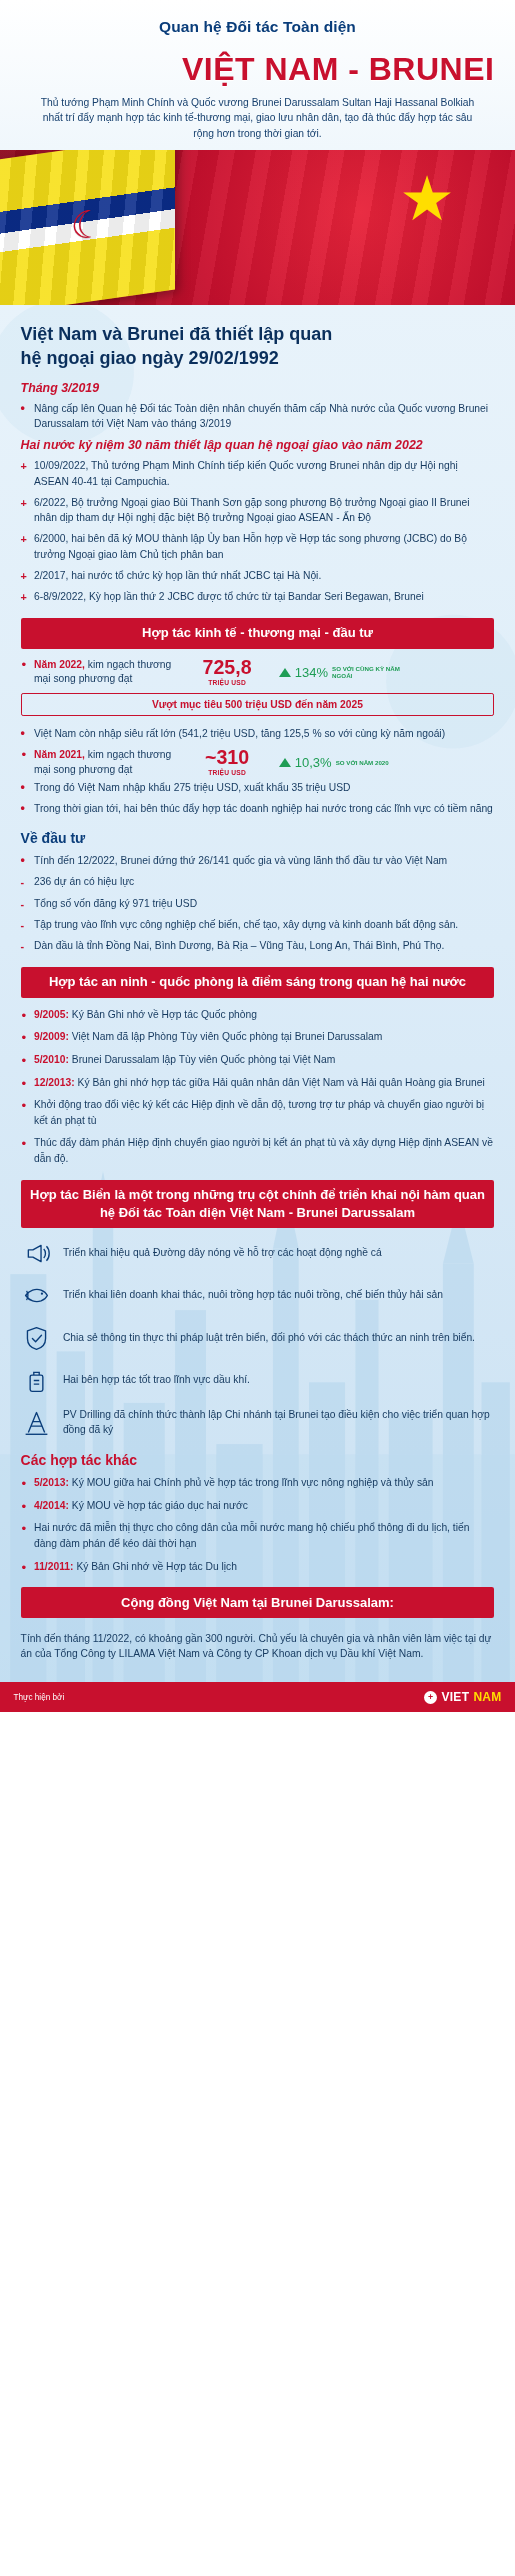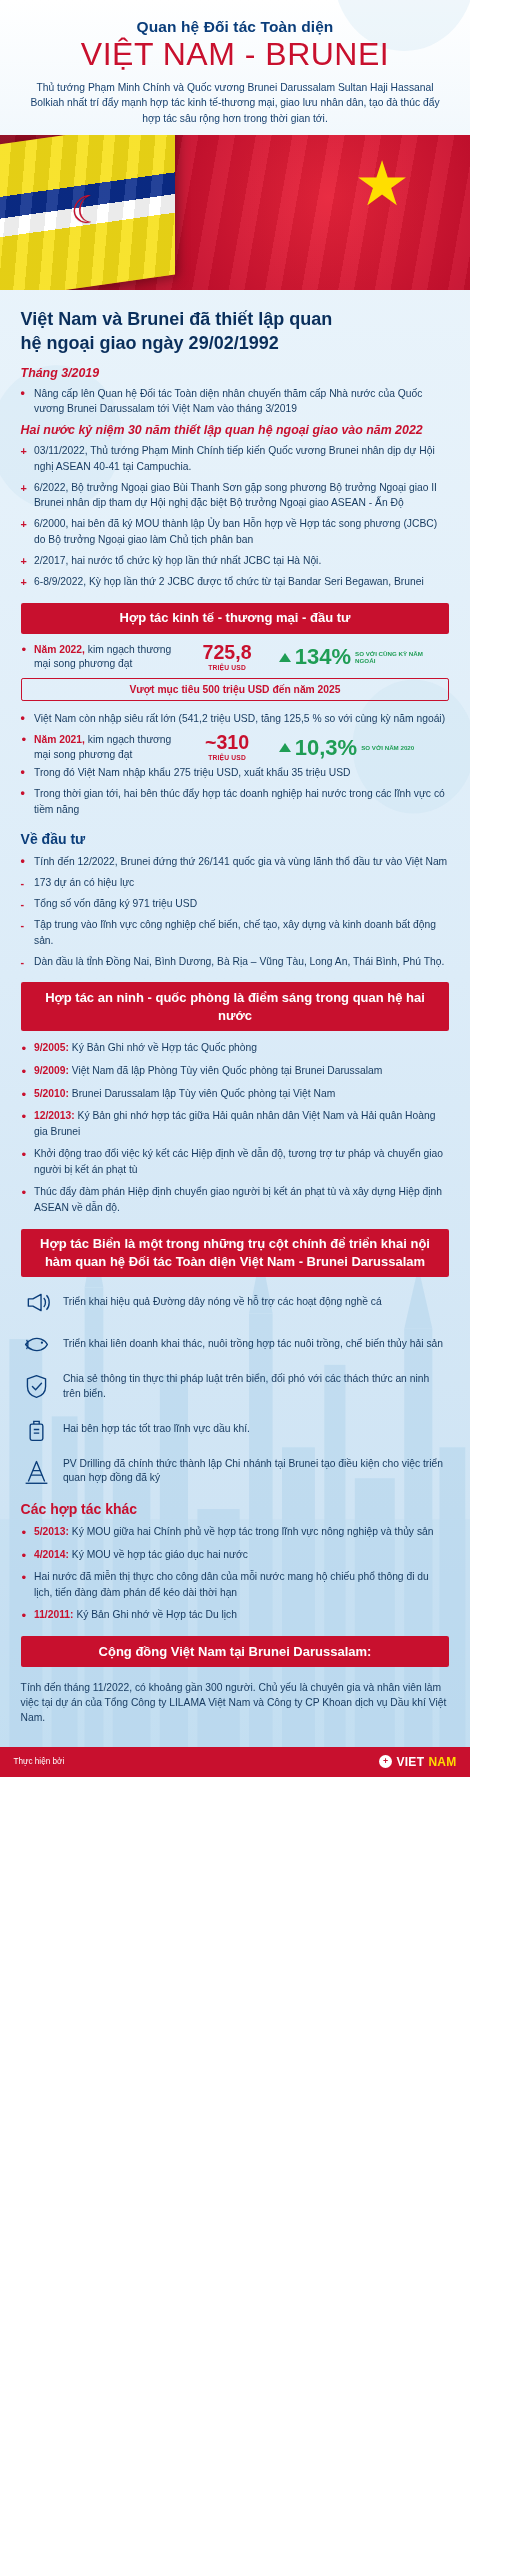--- a/index.html
+++ b/index.html
@@ -3,47 +3,48 @@
 <meta charset="utf-8">
 <style>
   * { box-sizing: border-box; margin: 0; padding: 0; }
   body {
     width: 515px;
     font-family: "Liberation Sans", sans-serif;
     background: #ffffff;
     color: #1a1a1a;
   }
   .page {
-    width: 470px;
+    width: 515px;
     position: relative;
     background: linear-gradient(180deg,#ffffff 0%,#eaf4fb 12%,#dcecf8 55%,#cfe4f4 85%,#c7e0f2 100%);
     overflow: hidden;
   }
 
   
   .header {
     text-align: center;
     padding: 17.5px 20.6px 9.3px;
     position: relative;
     z-index: 3;
   }
   .header .kicker {
     font-size: 15.5px;
     font-weight: bold;
     color: #0a3d7a;
     letter-spacing: 0.1px;
   }
   .header .title {
     font-size: 32px;
-    font-weight: normal;
+    font-weight: bold;
     color: #c8102e;
     letter-spacing: 0.5px;
     line-height: 1.1;
-    margin-top: 1px;
+    margin-top: 16px;
     text-shadow: 0 0.5px 0 #fff;
+    text-align: right;
   }
   .header .subtitle {
     margin: 8.2px auto 0;
     max-width: 443px;
     font-size: 10.3px;
     line-height: 1.5;
     color: #17406e;
   }
 
   
@@ -223,22 +224,22 @@
     align-items: center;
     gap: 4.1px;
   }
   .arrow-up {
     width: 0; height: 0;
     border-left: 6.2px solid transparent;
     border-right: 6.2px solid transparent;
     border-bottom: 9.3px solid #1f9d55;
   }
   .delta .num {
-    font-size: 22px;
-    font-weight: bold;
+    font-size: 13px;
+    font-weight: normal;
     color: #1f9d55;
     line-height: 1;
   }
   .delta .desc {
     font-size: 6.2px;
     font-weight: bold;
     color: #1f9d55;
     line-height: 1.25;
     max-width: 77px;
   }
@@ -370,21 +371,21 @@
       <div style="font-size:18px;font-weight:bold;color:#0a2f5c;line-height:1.35;max-width:330px;">Việt Nam và Brunei đã thiết lập quan hệ ngoại giao ngày 29/02/1992</div>
     </div>
 
     <div class="block">
       <div class="head">Tháng 3/2019</div>
       <ul class="bullets dot">
         <li>Nâng cấp lên Quan hệ Đối tác Toàn diện nhân chuyến thăm cấp Nhà nước của Quốc vương Brunei Darussalam tới Việt Nam vào tháng 3/2019</li>
       </ul>
       <div class="head" style="margin-top:5.2px;">Hai nước kỷ niệm 30 năm thiết lập quan hệ ngoại giao vào năm 2022</div>
       <ul class="bullets">
-        <li>03/11/2022, Thủ tướng Phạm Minh Chính tiếp kiến Quốc vương Brunei nhân dịp dự Hội nghị ASEAN 40-41 tại Campuchia.</li>
+        <li>10/09/2022, Thủ tướng Phạm Minh Chính tiếp kiến Quốc vương Brunei nhân dịp dự Hội nghị ASEAN 40-41 tại Campuchia.</li>
         <li>6/2022, Bộ trưởng Ngoại giao Bùi Thanh Sơn gặp song phương Bộ trưởng Ngoại giao II Brunei nhân dịp tham dự Hội nghị đặc biệt Bộ trưởng Ngoại giao ASEAN - Ấn Độ</li>
         <li>6/2000, hai bên đã ký MOU thành lập Ủy ban Hỗn hợp về Hợp tác song phương (JCBC) do Bộ trưởng Ngoại giao làm Chủ tịch phân ban</li>
         <li>2/2017, hai nước tổ chức kỳ họp lần thứ nhất JCBC tại Hà Nội.</li>
         <li>6-8/9/2022, Kỳ họp lần thứ 2 JCBC được tổ chức từ tại Bandar Seri Begawan, Brunei</li>
       </ul>
     </div>
 
     <div class="redbar">Hợp tác kinh tế - thương mại - đầu tư</div>
 
     <div class="statrow">
@@ -428,21 +429,21 @@
     <ul class="bullets dot">
       <li>Trong đó Việt Nam nhập khẩu 275 triệu USD, xuất khẩu 35 triệu USD</li>
       <li>Trong thời gian tới, hai bên thúc đẩy hợp tác doanh nghiệp hai nước trong các lĩnh vực có tiềm năng</li>
     </ul>
 
     <div class="sec-title">Về đầu tư</div>
     <ul class="bullets dot">
       <li>Tính đến 12/2022, Brunei đứng thứ 26/141 quốc gia và vùng lãnh thổ đầu tư vào Việt Nam</li>
     </ul>
     <ul class="bullets dash">
-      <li>173 dự án có hiệu lực</li>
+      <li>236 dự án có hiệu lực</li>
       <li>Tổng số vốn đăng ký 971 triệu USD</li>
       <li>Tập trung vào lĩnh vực công nghiệp chế biến, chế tạo, xây dựng và kinh doanh bất động sản.</li>
       <li>Dàn đầu là tỉnh Đồng Nai, Bình Dương, Bà Rịa – Vũng Tàu, Long An, Thái Bình, Phú Thọ.</li>
     </ul>
 
     <div class="redbar">Hợp tác an ninh - quốc phòng là điểm sáng trong quan hệ hai nước</div>
     <div>
       <div class="dated">
         <b>9/2005:</b>
         <span>Ký Bản Ghi nhớ về Hợp tác Quốc phòng</span>

